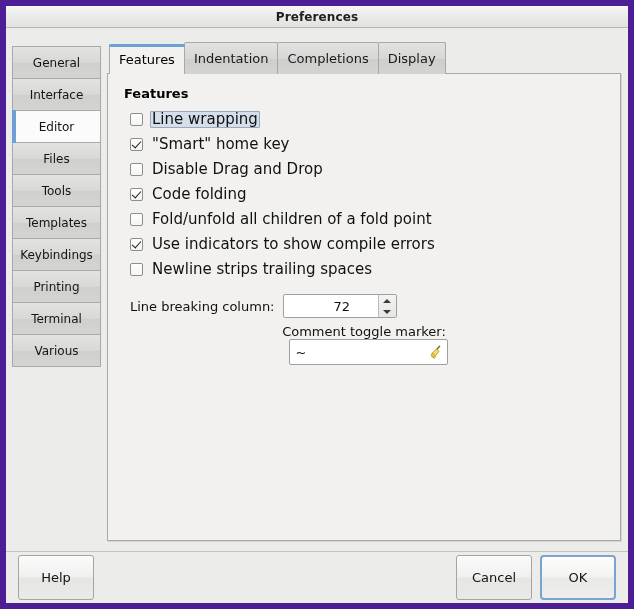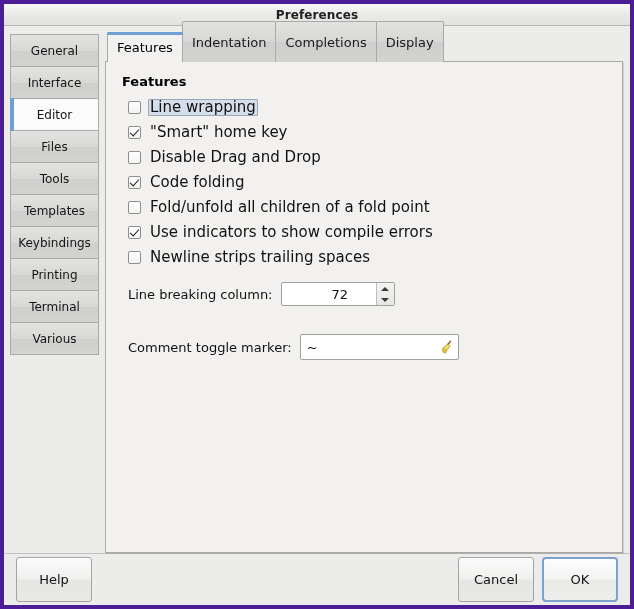--- a/index.html
+++ b/index.html
@@ -15,24 +15,25 @@
     color: #000000;
     background: #ececeb;
   }
 
   
   #window {
     position: absolute;
     left: 0; top: 0;
     width: 634px; height: 609px;
     box-sizing: border-box;
-    border: 4px solid #4c1d95;
+    border: 6px solid #4c1d95;
     background: #ececeb;
     display: flex;
     flex-direction: column;
+    gap: 10px;
   }
 
   
   #titlebar {
     height: 22px;
     flex: 0 0 22px;
     box-sizing: border-box;
     background: linear-gradient(to bottom, #f6f6f5 0%, #e8e8e7 60%, #e2e2e1 100%);
     border-bottom: 1px solid #b6b6b4;
     display: flex;
@@ -102,21 +103,21 @@
     flex: 0 0 30px;
     display: flex;
     align-items: flex-end;
     position: relative;
     z-index: 2;
     padding-left: 2px;
   }
   .tab {
     position: relative;
     box-sizing: border-box;
-    height: 41px;
+    height: 32px;
     padding: 0 9px;
     margin-right: -1px;
     border: 1px solid #a9a9a7;
     border-bottom: none;
     border-radius: 2px 2px 0 0;
     background: linear-gradient(to bottom, #e2e2e0 0%, #d7d7d5 50%, #cecece 51%, #d3d3d1 100%);
     display: flex;
     align-items: center;
     font-size: 13px;
     color: #1a1a1a;
@@ -201,21 +202,21 @@
     border-radius: 1px;
   }
 
   
   .form-row {
     display: flex;
     align-items: center;
     margin-left: 8px;
   }
   #row-linebreak { margin-top: 12px; }
-  #row-comment   { margin-top: 28px; }
+  #row-comment   { margin-top: 6px; flex-direction: column; }
 
   .form-label {
     font-size: 13px;
     color: #111;
     margin-right: 8px;
   }
 
   
   .spin {
     display: flex;

